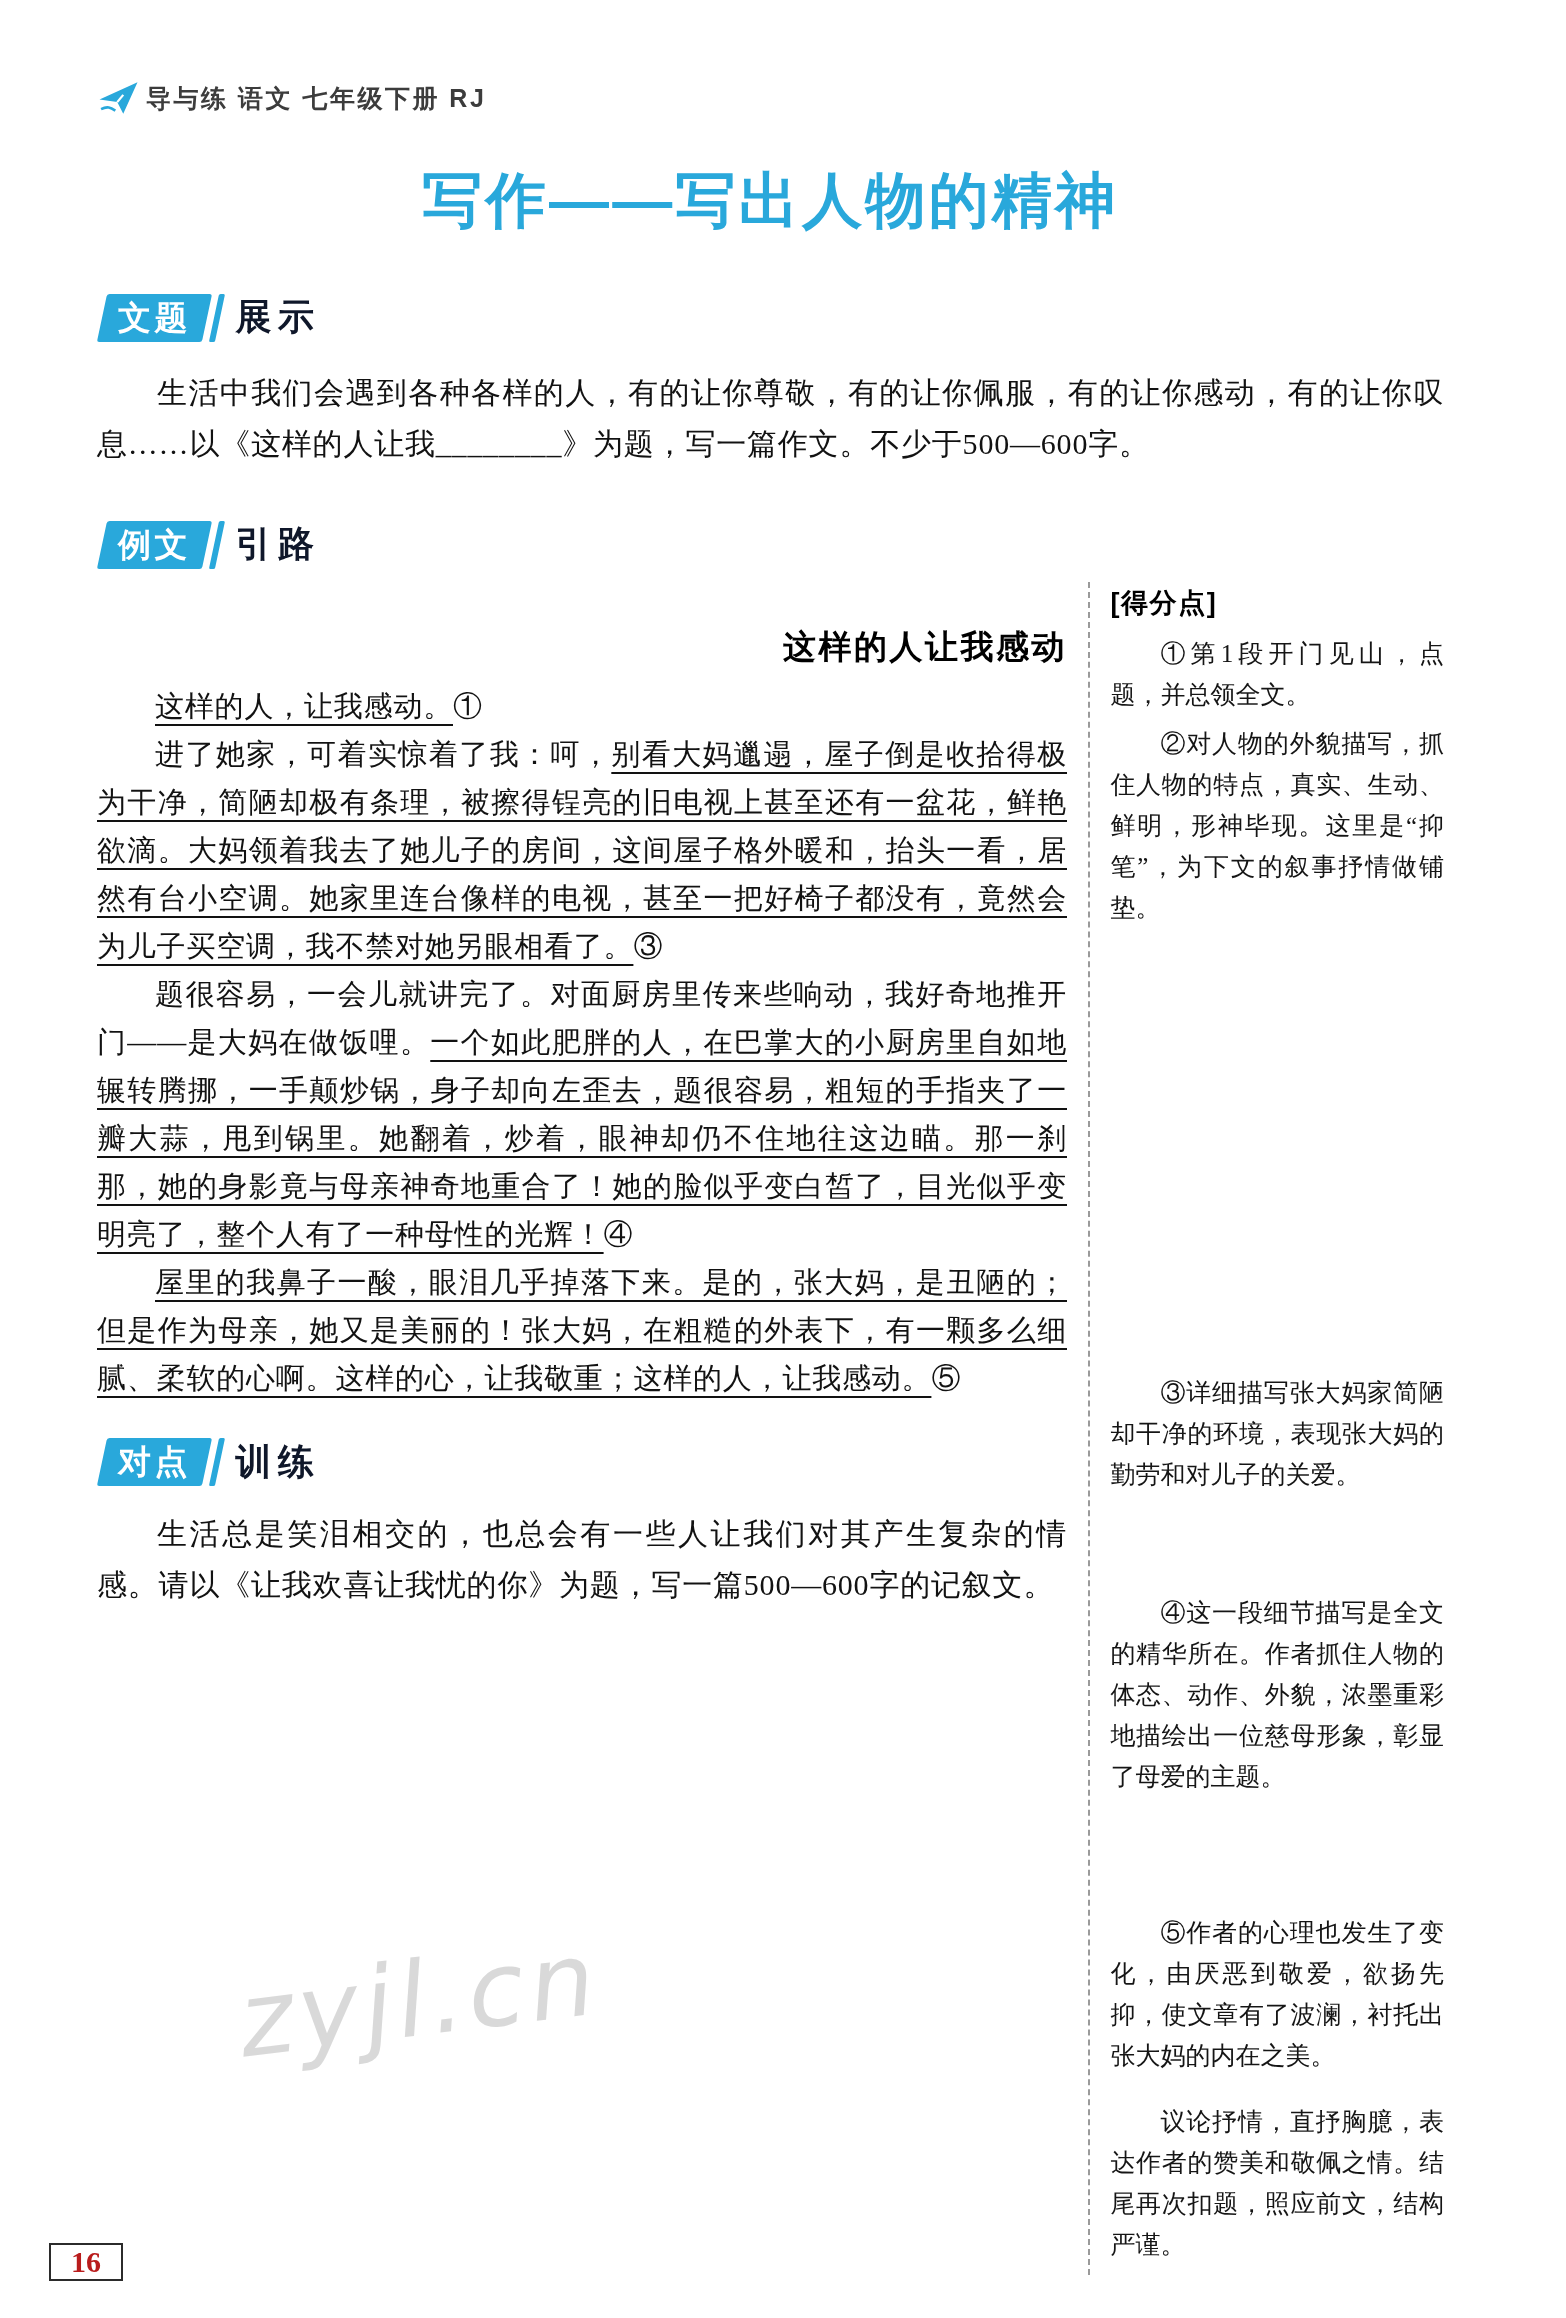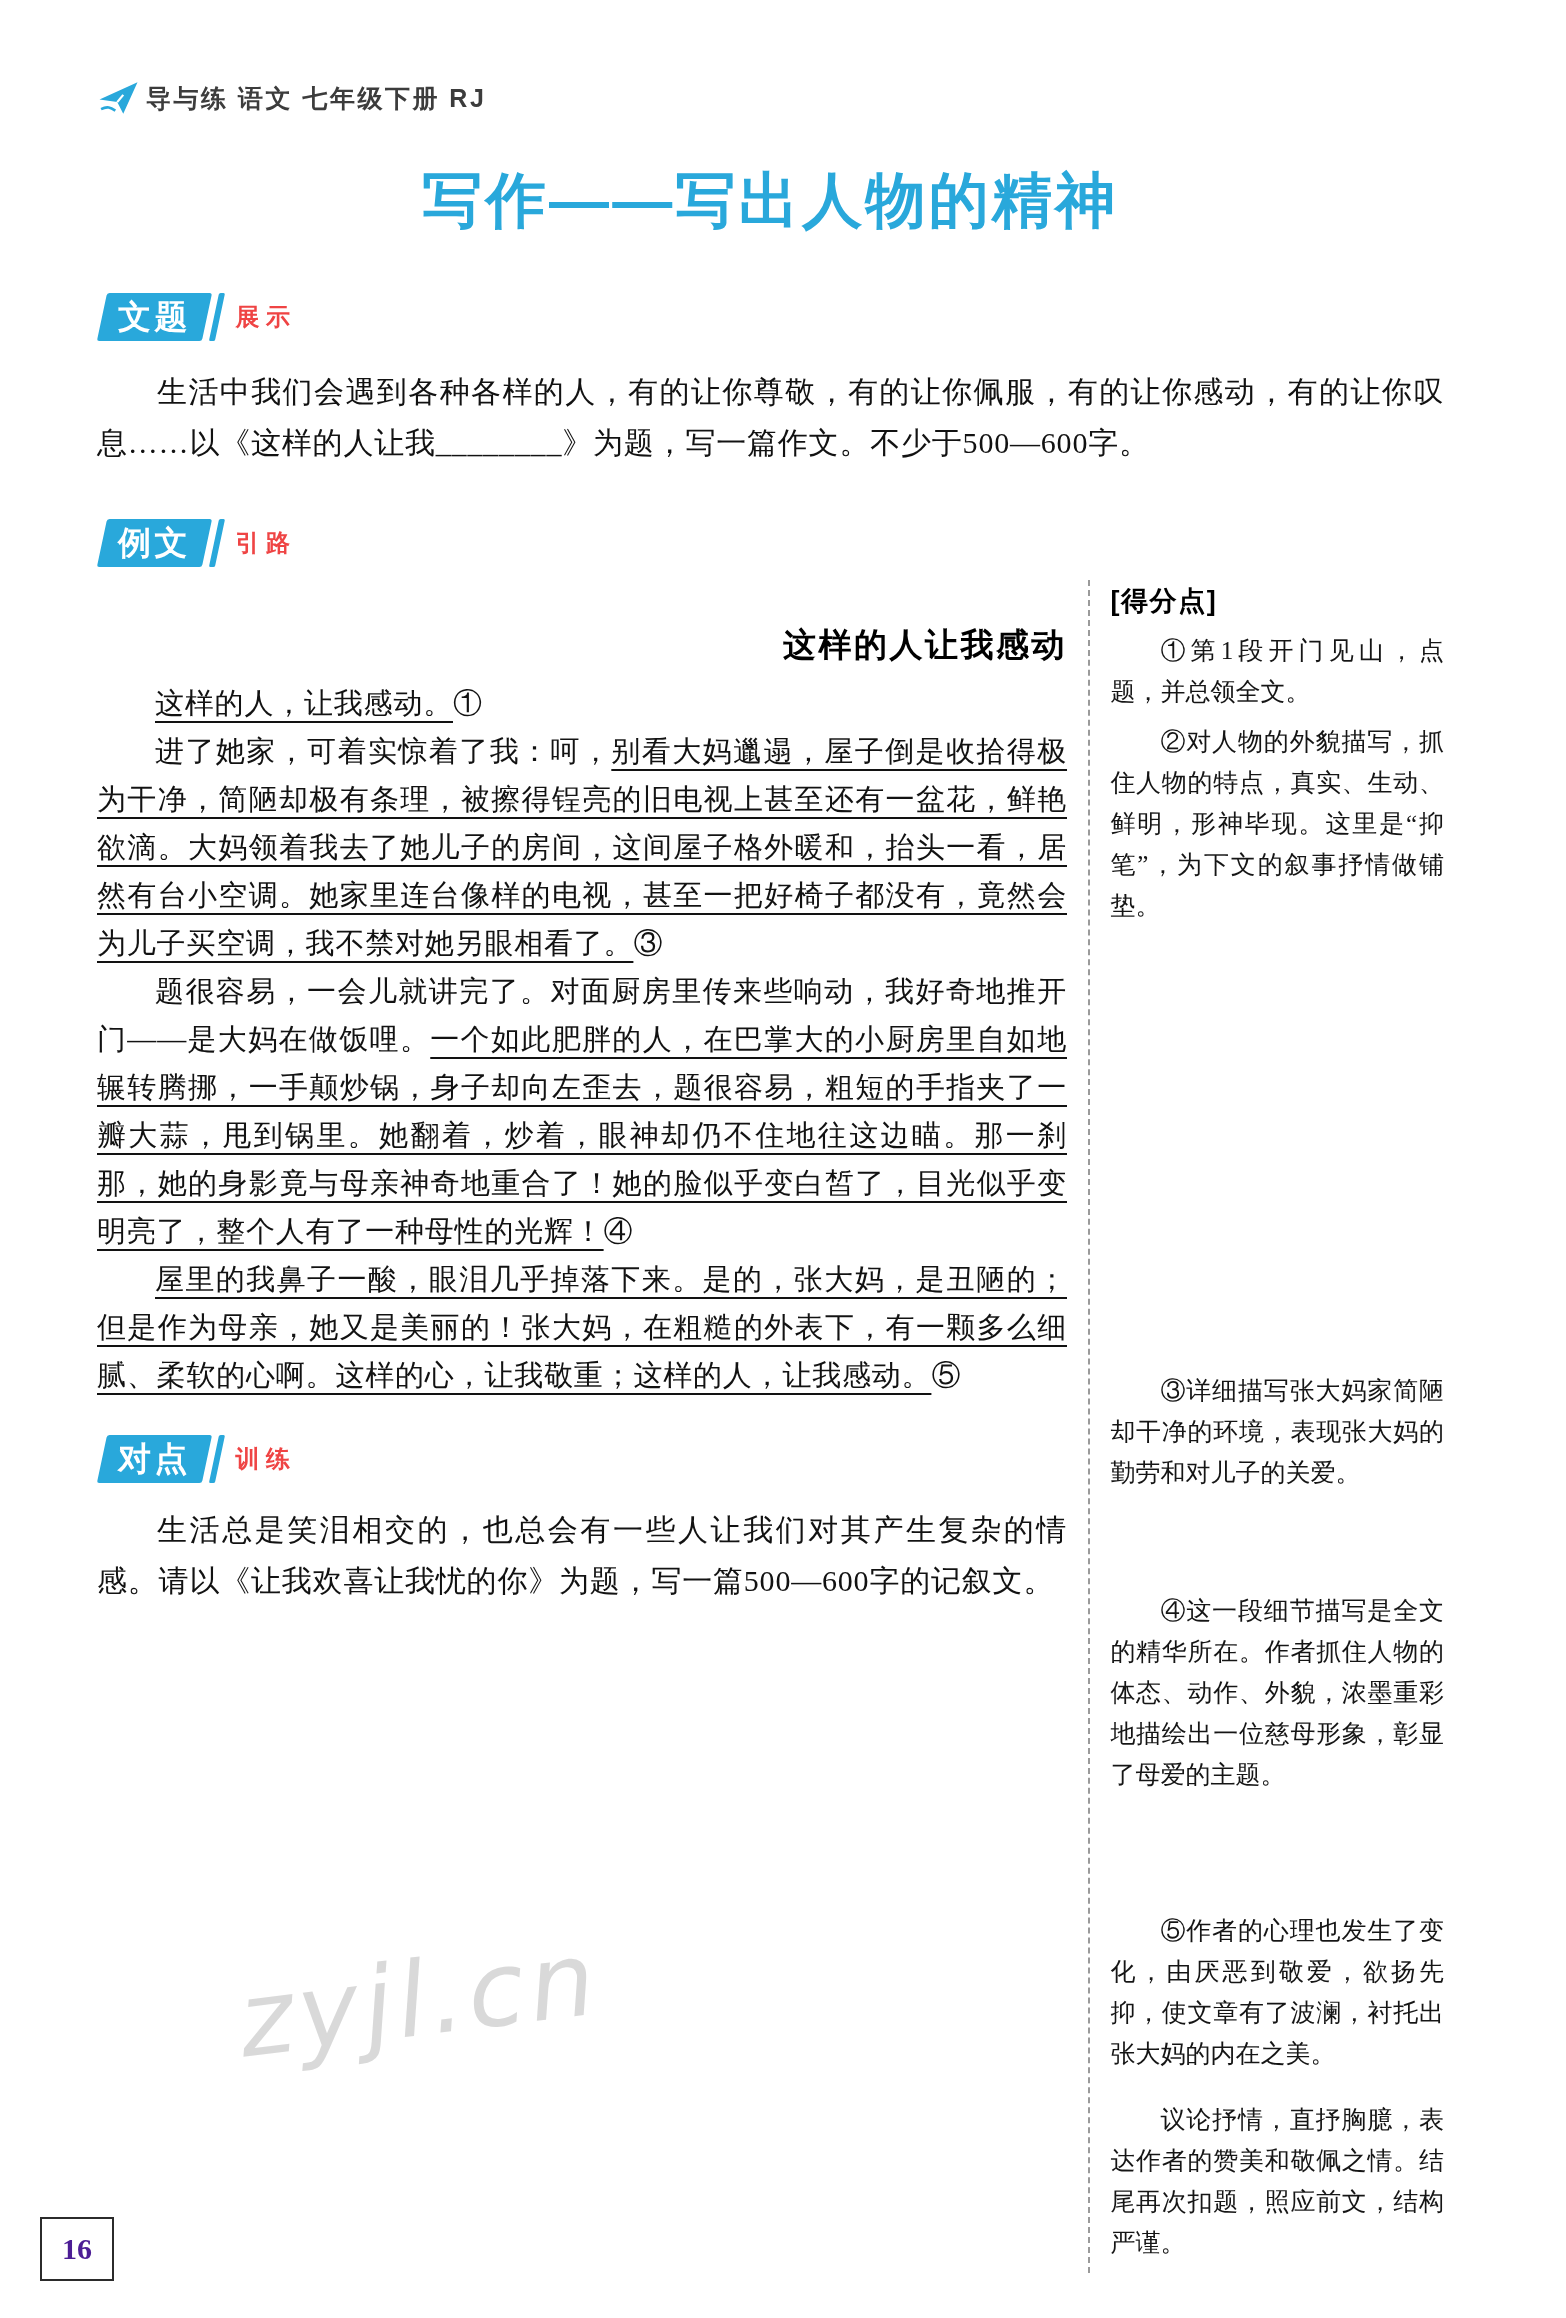--- a/index.html
+++ b/index.html
@@ -34,21 +34,21 @@
     font-size:33px; line-height:1; padding:6.6px 16.4px 8.2px; transform:skewX(-12deg);
     border-radius:2.5px; margin-left:5px;
   }
   .tag::after {
     content:""; position:absolute; top:0; bottom:0; right:-12.3px; width:5.8px;
     background:#29a8db; border-radius:1.6px;
   }
   .tagtxt { display:inline-block; transform:skewX(12deg); font-style:normal; letter-spacing:3.3px; }
   .rest {
     margin-left:28px; font-family:"Liberation Sans","DejaVu Sans",sans-serif;
-    font-weight:800; font-size:24px; color:#ef4444; letter-spacing:6.6px;
+    font-weight:800; font-size:36px; color:#0f172a; letter-spacing:6.6px;
   }
 
   
   .intro {
     margin-top:25px; font-size:30px; line-height:51px; text-indent:2em;
     text-align:justify; color:#121212; letter-spacing:0.8px;
   }
 
   
   .cols { display:flex; align-items:stretch; margin-top:13px; min-height:1693px; }
@@ -91,23 +91,23 @@
   
   .watermark {
     position:absolute; left:238px; top:1939px; z-index:5; pointer-events:none;
     font-family:"DejaVu Sans",sans-serif; font-style:italic; font-weight:300;
     font-size:103px; color:#8f8f8f; opacity:0.33; transform:rotate(-7deg);
     letter-spacing:5px;
   }
 
   
   .pagenum {
-    position:absolute; left:40px; bottom:38px;
-    border:2.5px solid #2b2b2b; padding:13px 20px;
-    font-weight:700; font-size:30px; color:#4c1d95;
+    position:absolute; left:49px; bottom:38px;
+    border:2.5px solid #2b2b2b; padding:0 20px;
+    font-weight:700; font-size:30px; color:#b91c1c;
     font-family:"Liberation Serif","DejaVu Serif",serif;
   }
 </style>
 </head>
 <body>
 
 <div class="page">
 
   <header class="hdr">
     <span class="logo">

